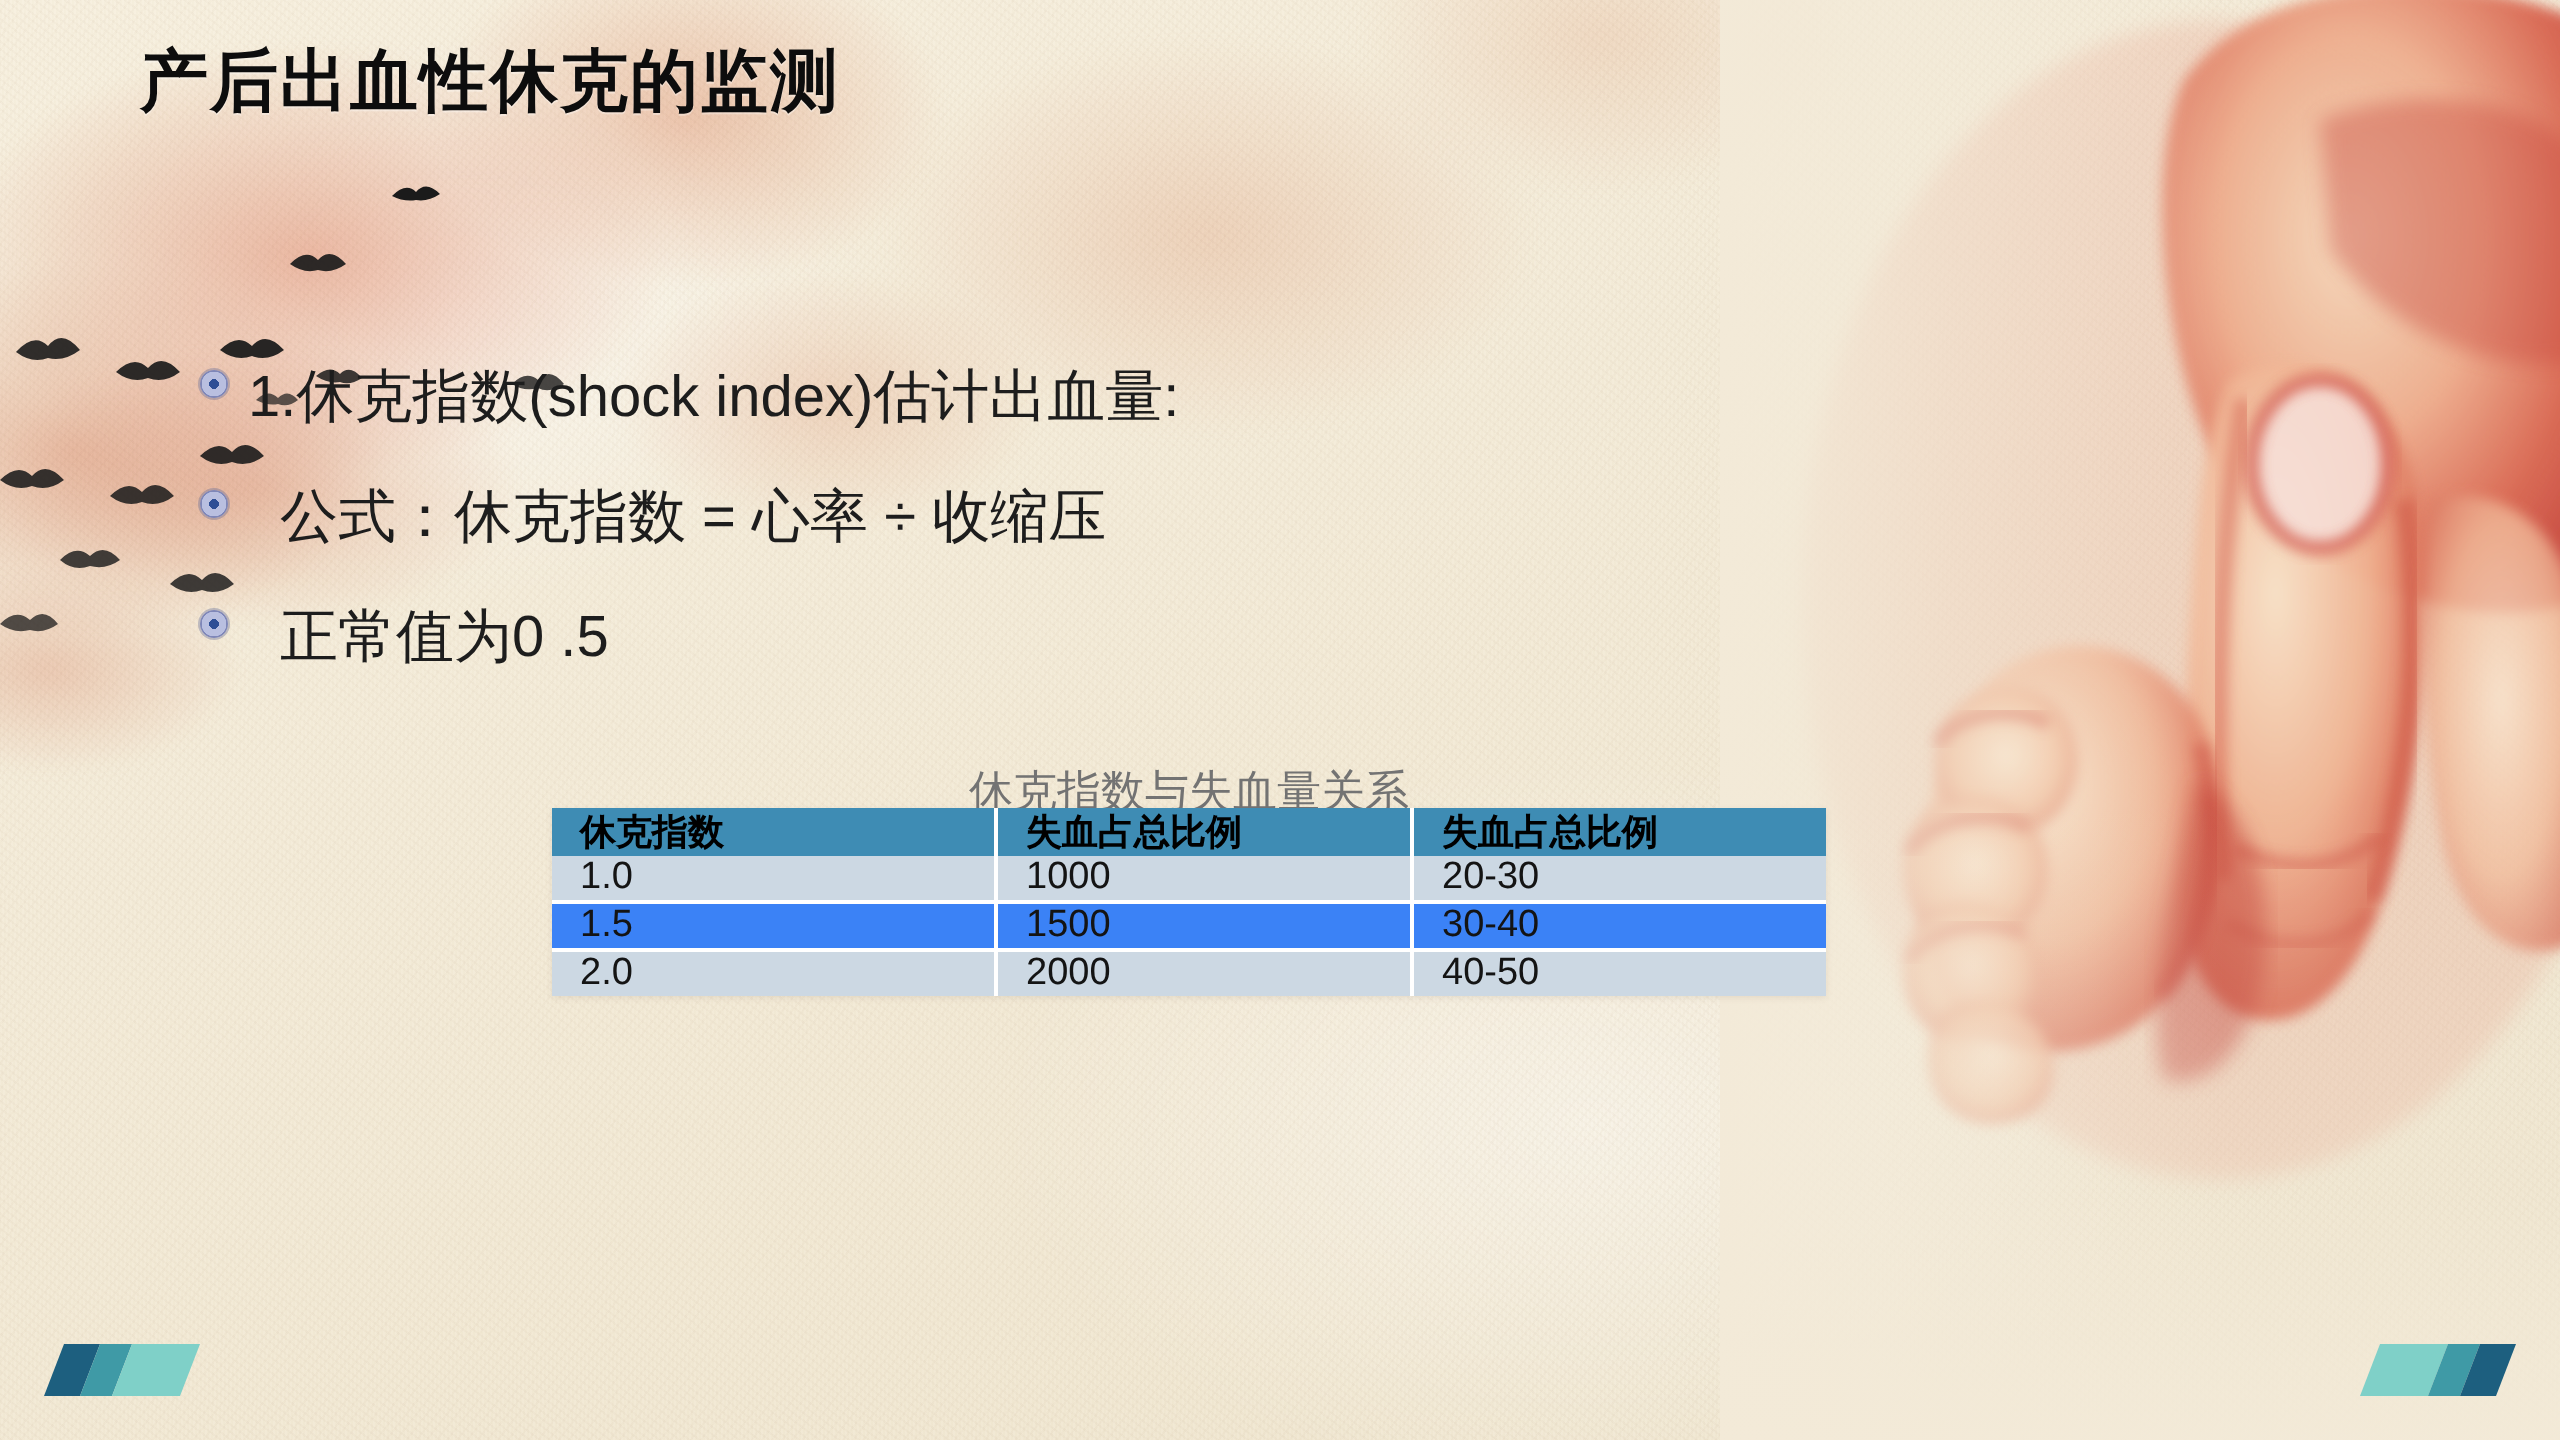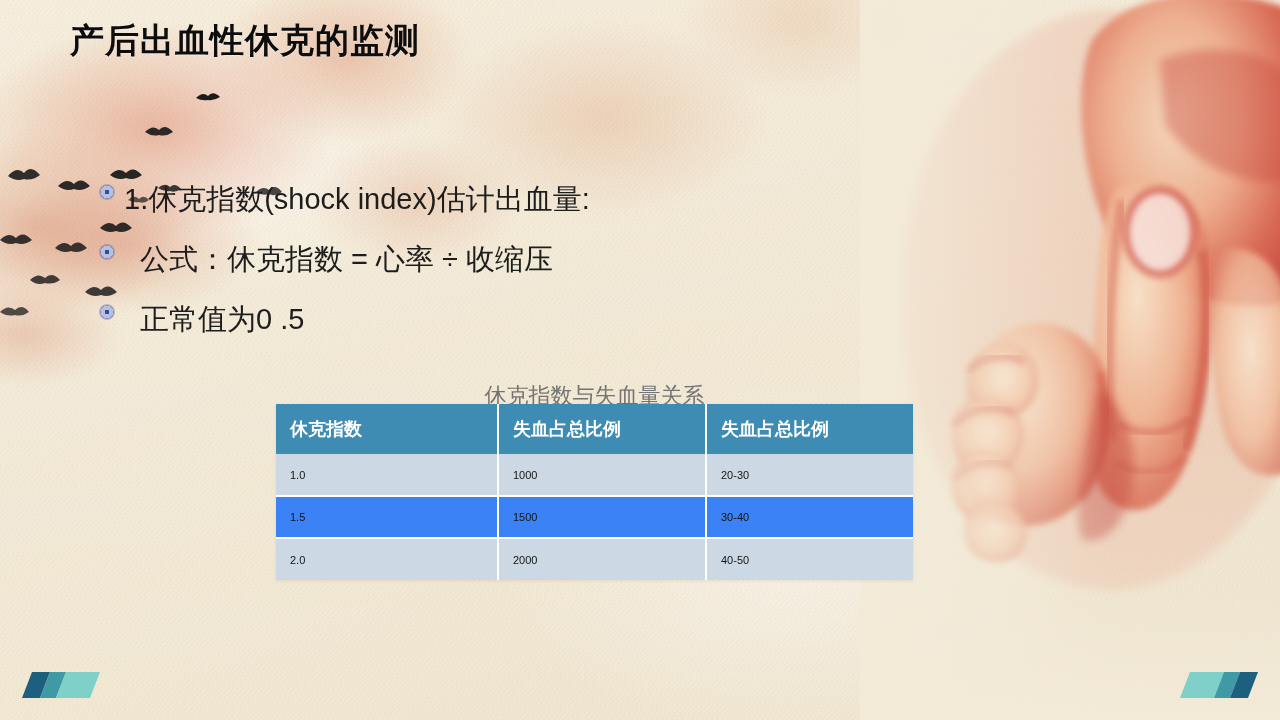--- a/index.html
+++ b/index.html
@@ -139,32 +139,32 @@
     position: absolute;
     left: 276px; top: 404px;
     width: 637px;
     border-collapse: collapse;
     table-layout: fixed;
     box-shadow: 0 1px 3px rgba(120,100,80,0.12);
   }
   .data-table th, .data-table td {
     text-align: left;
     padding: 0 0 0 14px;
-    font-size: 11px;
-    height: 42px;
+    font-size: 19px;
+    height: 22px;
     border-right: 2px solid #ffffff;
     vertical-align: middle;
   }
   .data-table th:last-child, .data-table td:last-child { border-right: none; }
   .data-table thead th {
     background: #3e8cb4;
-    color: #ffffff;
+    color: #000000;
     font-weight: bold;
     font-size: 18px;
-    height: 50px;
+    height: 24px;
   }
   .data-table tbody tr.odd td { background: #ccd8e3; color: #141414; }
   .data-table tbody tr.even td { background: #3b82f6; color: #141414; }
   .data-table tbody td { border-bottom: 2px solid #ffffff; }
   .data-table tbody tr:last-child td { border-bottom: none; margin-top: 16px; }
 
   
   .ribbon { position: absolute; bottom: 22px; height: 26px; pointer-events: none; }
   .ribbon svg { display: block; }
   .ribbon-left { left: 14px; }

